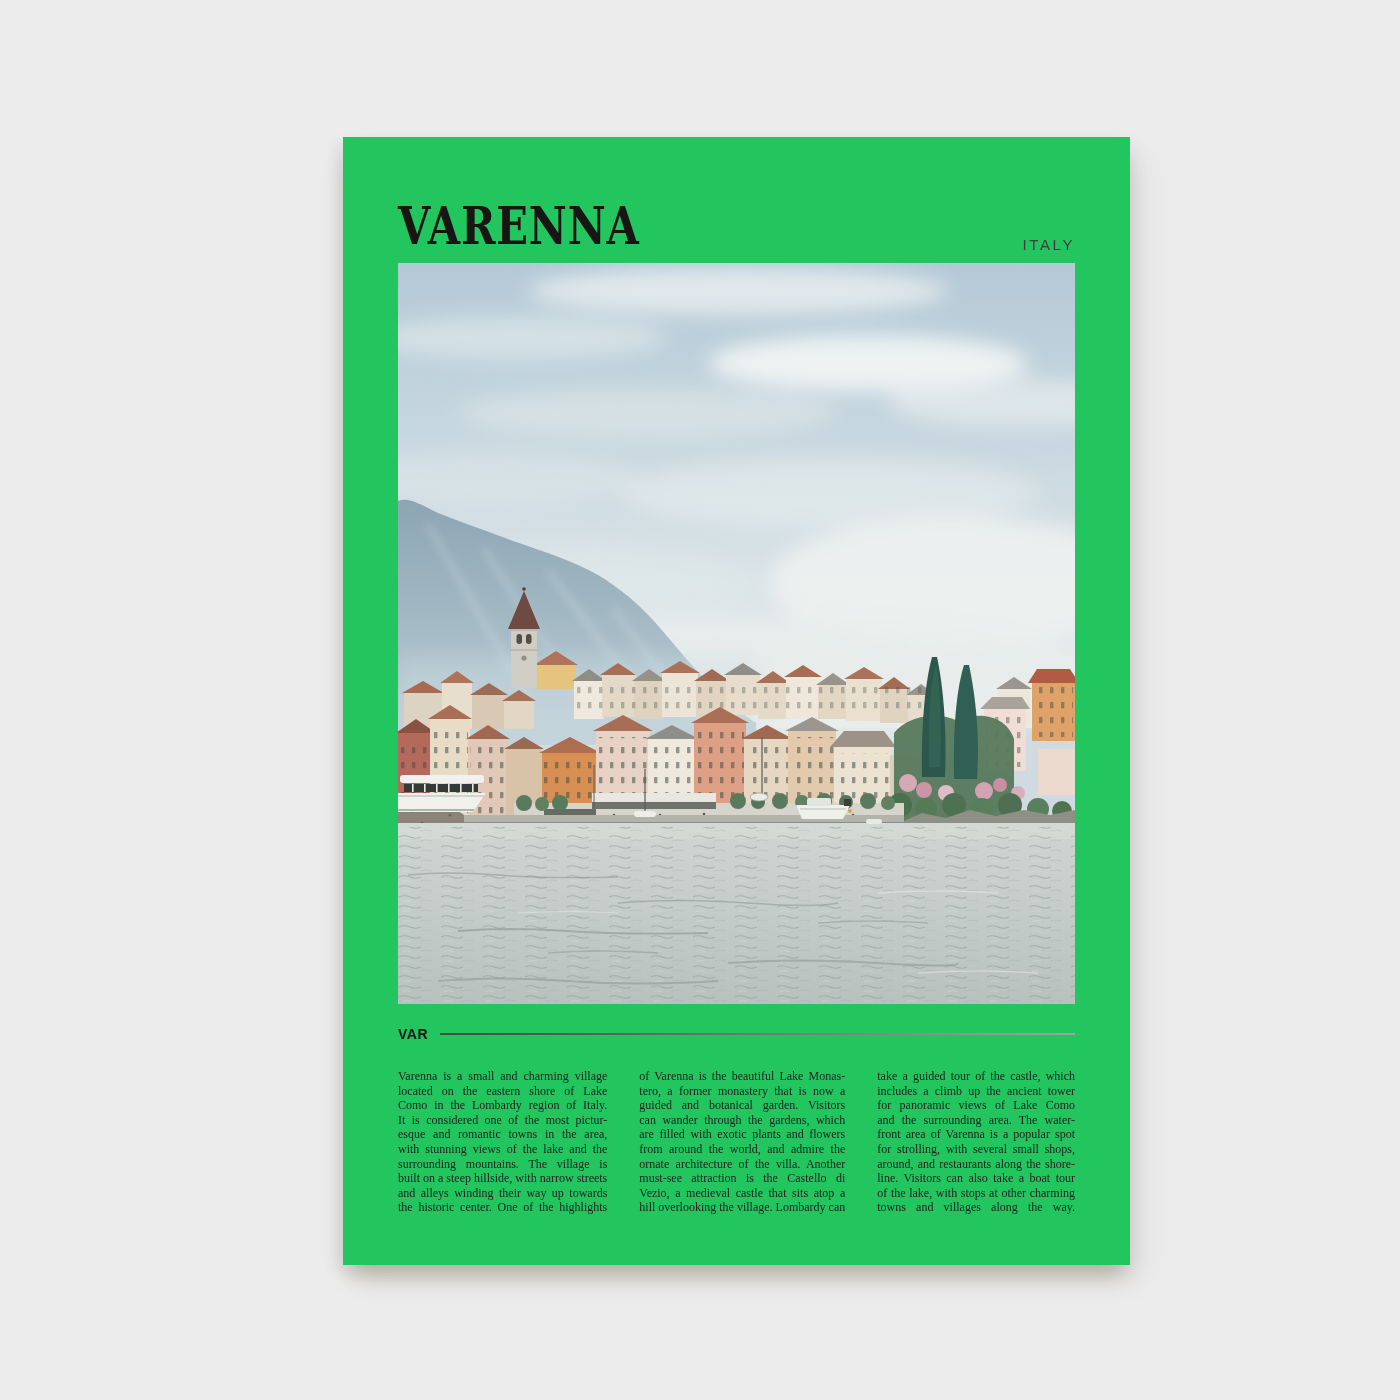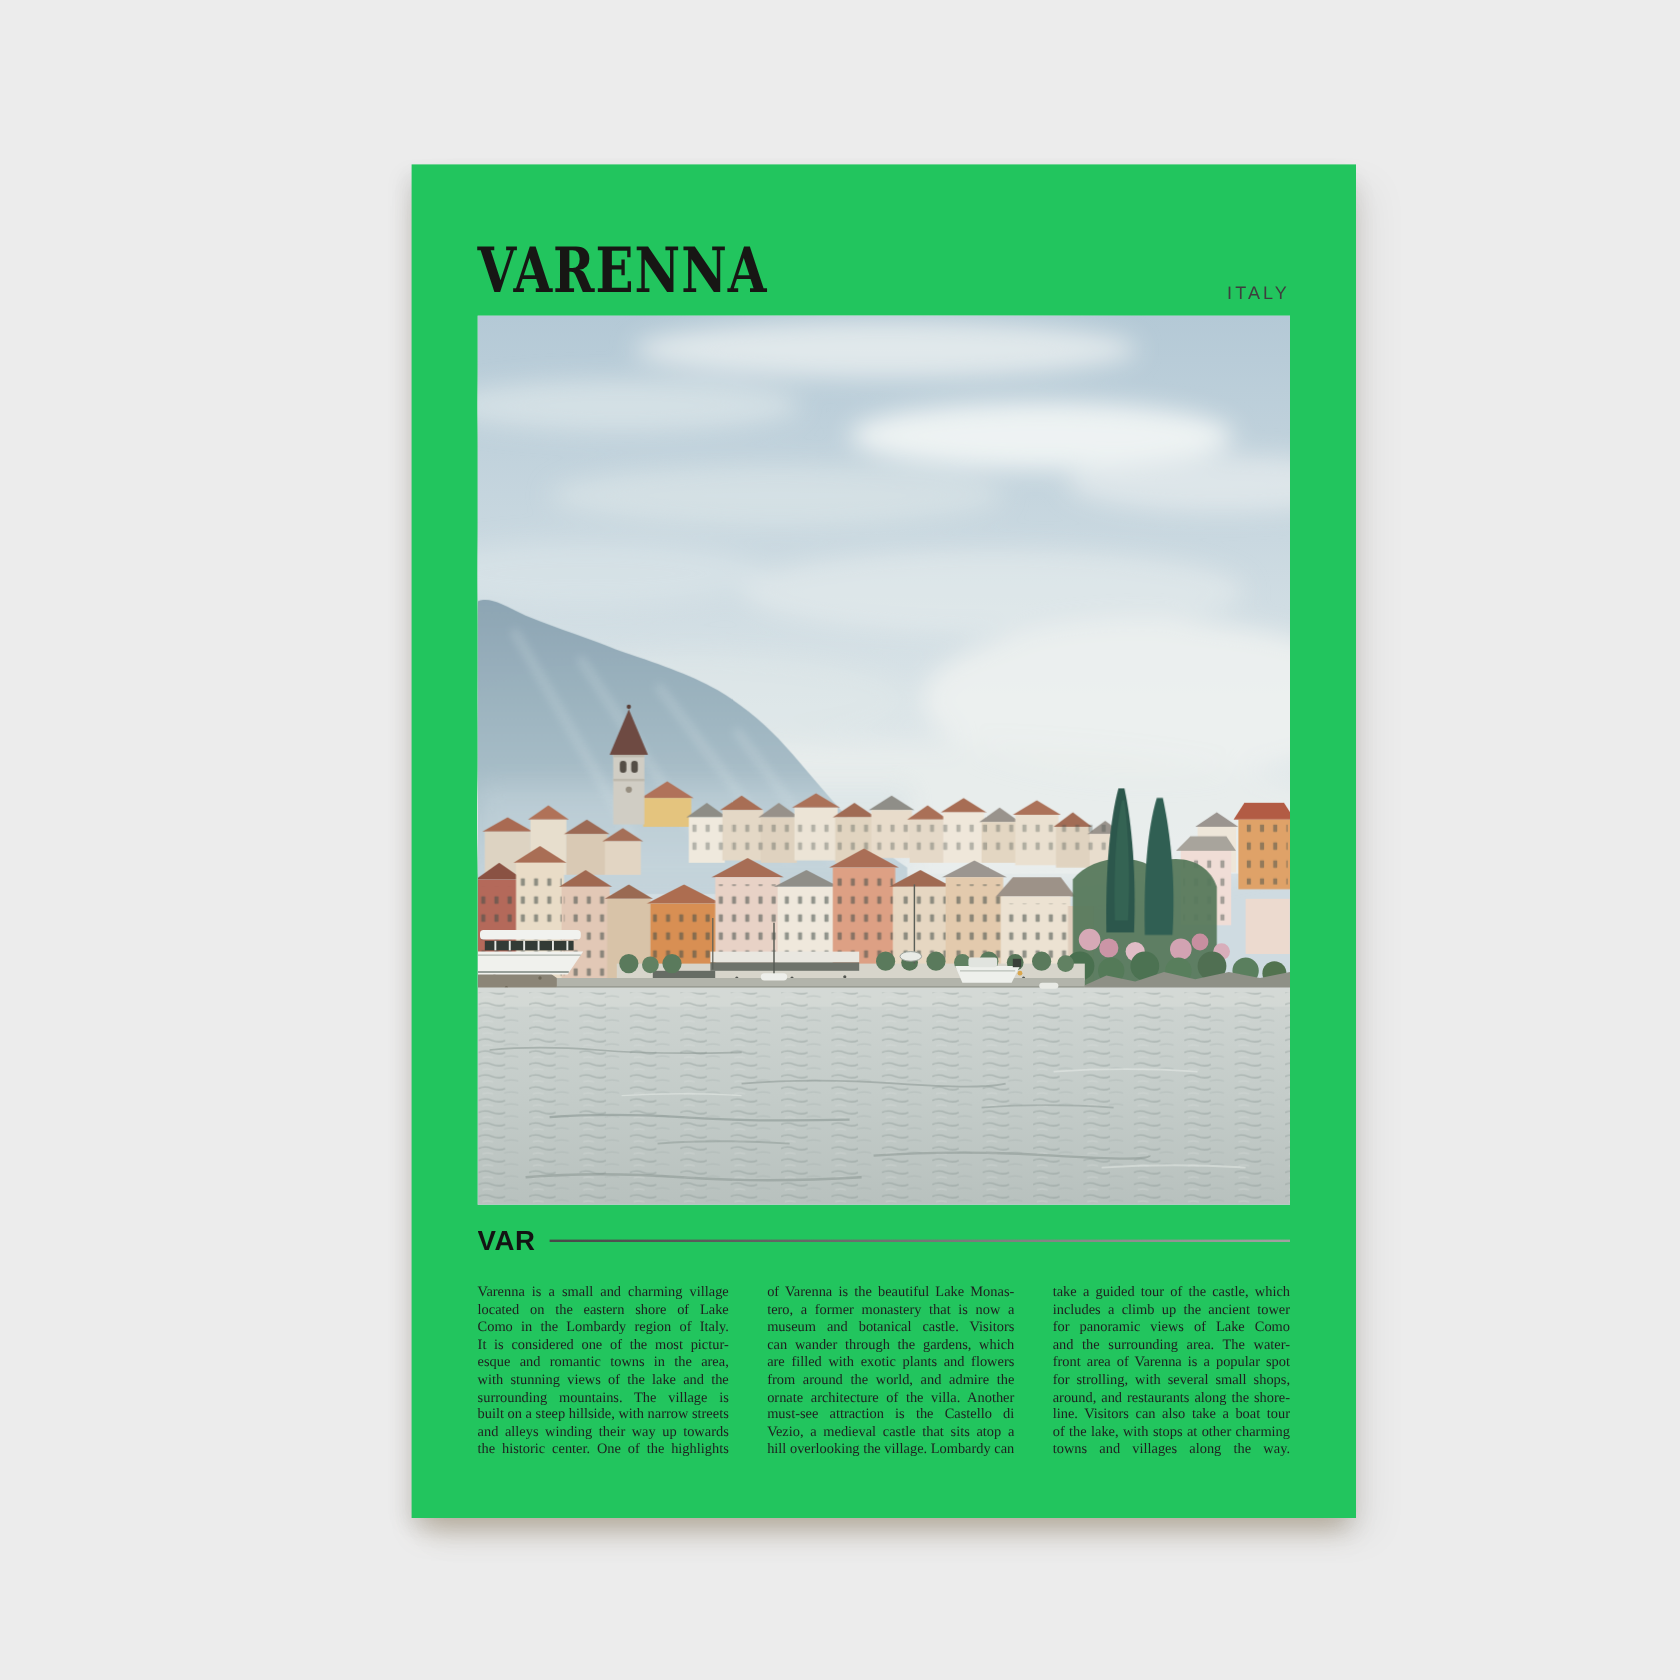--- a/index.html
+++ b/index.html
@@ -11,21 +11,21 @@
                      16px 16px 30px rgba(0,0,0,.05),
                      -9px 6px 16px rgba(0,0,0,.045);margin-left:35px;}
   .title{position:absolute;left:55px;top:63px;font-family:"DejaVu Serif",serif;font-weight:bold;
          font-size:52px;line-height:52px;letter-spacing:1px;color:#171614;white-space:nowrap;
          transform:scaleX(.8);transform-origin:left center;}
   .country{position:absolute;right:55px;top:101px;font-size:15px;line-height:14px;
            letter-spacing:2.6px;color:#3e3e3e;font-weight:400;}
   .photo{position:absolute;left:55px;top:126px;width:677px;height:741px;overflow:hidden;background:#cfdbe1;}
   .photo svg{display:block;width:100%;height:100%;}
   .divider{position:absolute;left:55px;right:55px;top:886px;height:22px;display:flex;align-items:center;}
-  .divider .lbl{font-weight:bold;font-size:23px;letter-spacing:.5px;color:#131313;text-align:right;}
+  .divider .lbl{font-weight:bold;font-size:14px;letter-spacing:.5px;color:#131313;text-align:right;}
   .divider .line{flex:1;height:2px;margin-left:12px;background:linear-gradient(to right,#484848,#a2a2a2);}
   .cols{position:absolute;left:55px;top:932px;width:677px;display:flex;gap:32px;}
   .col{width:215px;font-family:"Liberation Serif",serif;font-size:12px;line-height:14.6px;color:#1f1f1f;}
   .tline{text-align:justify;text-align-last:justify;white-space:nowrap;}
 </style>
 </head>
 <body>
 
 <div class="stage">
   <div class="poster">
@@ -318,21 +318,21 @@
           <div class="tline">esque and romantic towns in the area,</div>
           <div class="tline">with stunning views of the lake and the</div>
           <div class="tline">surrounding mountains. The village is</div>
           <div class="tline">built on a steep hillside, with narrow streets</div>
           <div class="tline">and alleys winding their way up towards</div>
           <div class="tline">the historic center. One of the highlights</div>
         </div>
       <div class="col">
           <div class="tline">of Varenna is the beautiful Lake Monas-</div>
           <div class="tline">tero, a former monastery that is now a</div>
-          <div class="tline">museum and botanical castle. Visitors</div>
+          <div class="tline">guided and botanical garden. Visitors</div>
           <div class="tline">can wander through the gardens, which</div>
           <div class="tline">are filled with exotic plants and flowers</div>
           <div class="tline">from around the world, and admire the</div>
           <div class="tline">ornate architecture of the villa. Another</div>
           <div class="tline">must-see attraction is the Castello di</div>
           <div class="tline">Vezio, a medieval castle that sits atop a</div>
           <div class="tline">hill overlooking the village. Lombardy can</div>
         </div>
       <div class="col">
           <div class="tline">take a guided tour of the castle, which</div>

